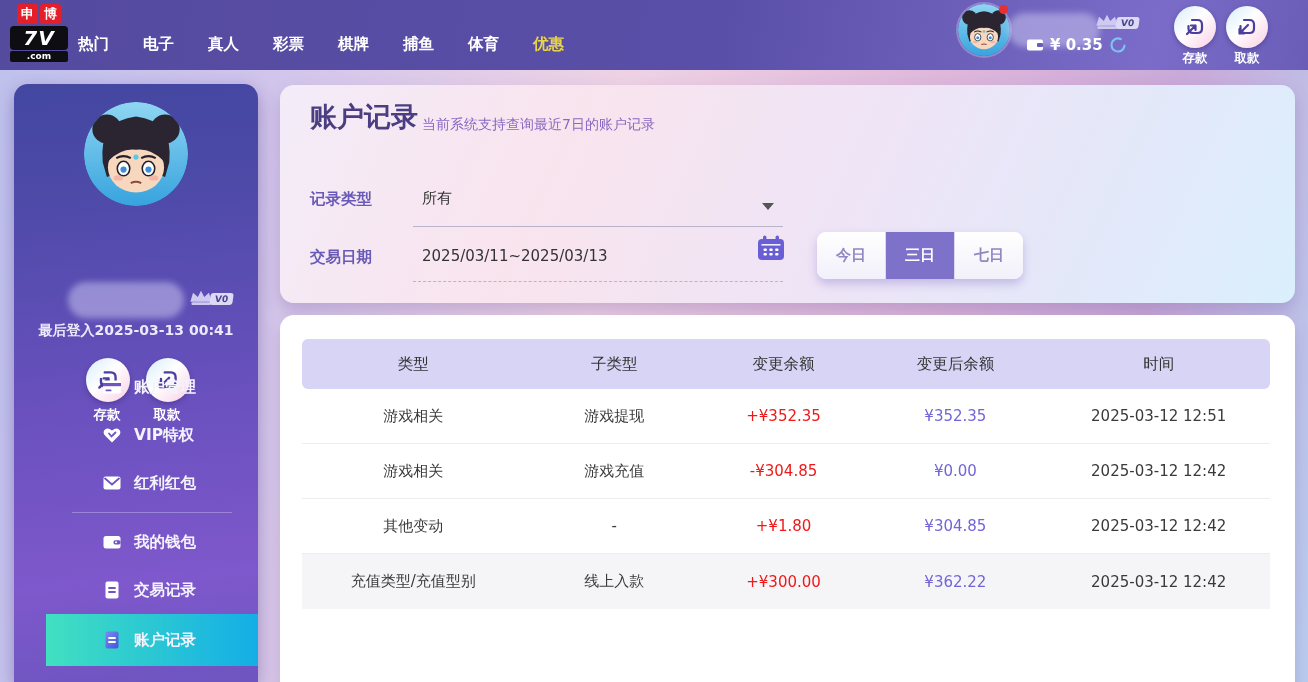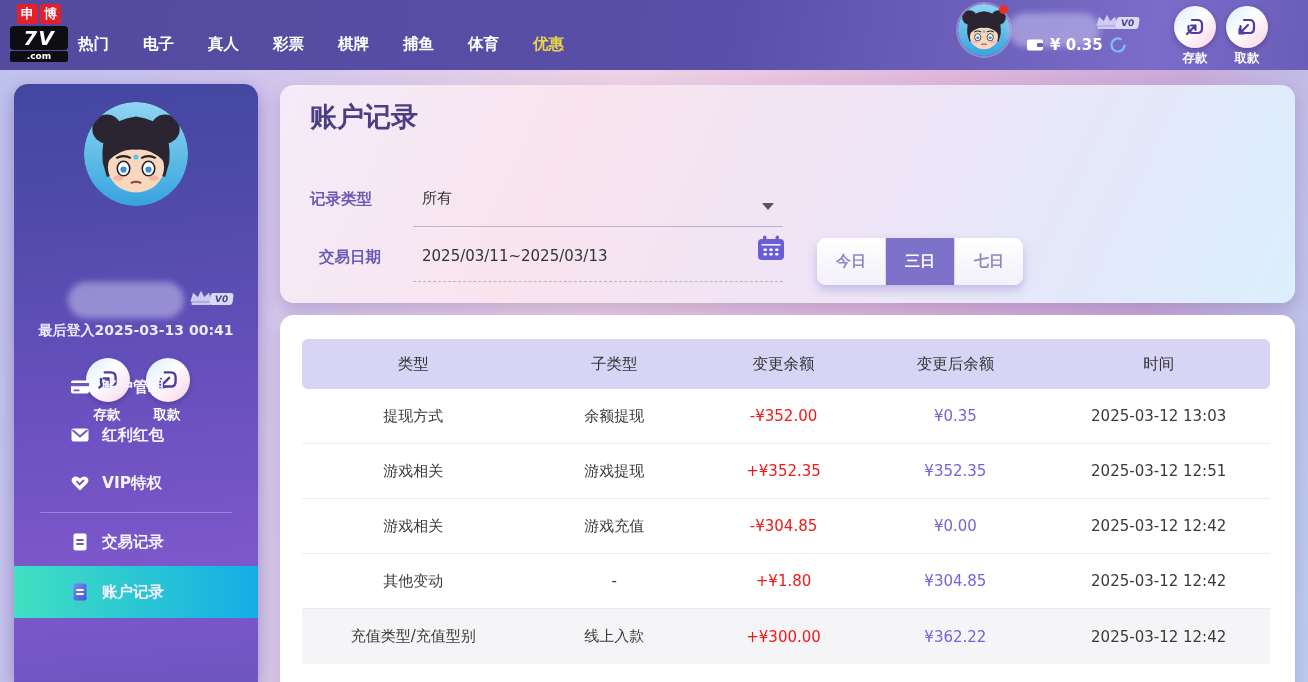--- a/index.html
+++ b/index.html
@@ -44,40 +44,40 @@
     box-shadow:0 6px 18px rgba(70,50,130,.4);}
   .sb-avatar{position:absolute;left:70px;top:18px;width:104px;height:104px;border-radius:50%;overflow:hidden;}
   .sb-blob{position:absolute;left:54px;top:198px;width:116px;height:36px;}
   .sb-vip{position:absolute;left:174px;top:204px;display:flex;align-items:flex-end;}
   .sb-login{position:absolute;left:0;top:238px;width:100%;text-align:center;
     color:#eceafc;font-size:14px;font-weight:bold;}
   .sb-txn-dep{left:72px;top:274px;}
   .sb-txn-wd{left:132px;top:274px;}
   .sb-txn-dep .txn-circle,.sb-txn-wd .txn-circle{width:44px;height:44px;}
   .sb-txn-dep .txn-label,.sb-txn-wd .txn-label{font-size:13.5px;margin-top:4px;}
-  .menu{position:absolute;left:0;top:279px;width:100%;}
+  .menu{position:absolute;left:0;top:279px;width:100%;padding-left:32px;}
   .menu-item{height:48px;display:flex;align-items:center;cursor:pointer;padding-left:56px;}
   .menu-item .mi-icon{width:20px;height:20px;margin-right:12px;flex:0 0 20px;}
   .menu-item .mi-label{color:#f4f2fc;font-size:15.5px;font-weight:bold;}
   .menu-divider{height:1px;background:rgba(255,255,255,.28);margin:5px 26px 5px 26px;}
   .menu-item.active{height:52px;background:linear-gradient(90deg,#41e0c1 0%,#14aee6 100%);}
   
   .filter-card{position:absolute;left:280px;top:85px;width:1015px;height:218px;border-radius:14px;
     background:linear-gradient(115deg,#f3ecf8 0%,#f9e4ee 28%,#efe4f6 55%,#e2e9fa 82%,#dbeffc 100%);
     box-shadow:0 8px 16px rgba(120,90,160,.3);}
   .page-title{position:absolute;left:30px;top:14px;font-size:27px;font-weight:bold;color:#4a3d82;}
   .page-subtitle{position:absolute;left:142px;top:31px;font-size:14px;color:#8a68c2;}
   .f-label{position:absolute;left:30px;font-size:15.5px;color:#6a5ab8;font-weight:bold;}
   .f-value{position:absolute;left:142px;font-size:15px;color:#333;}
   .f-line1{position:absolute;left:133px;top:141px;width:370px;border-bottom:1px solid #b9b4cc;}
   .f-line2{position:absolute;left:133px;top:196px;width:370px;border-bottom:1px dashed #b9b4c8;}
   .dd-arrow{position:absolute;left:482px;top:118px;width:0;height:0;cursor:pointer;
     border-left:6px solid transparent;border-right:6px solid transparent;border-top:7px solid #555;}
   .cal-icon{position:absolute;left:477px;top:150px;cursor:pointer;}
-  .range-group{position:absolute;left:537px;top:153px;width:206px;height:47px;border-radius:9px;
+  .range-group{position:absolute;left:537px;top:147px;width:206px;height:47px;border-radius:9px;
     display:flex;overflow:hidden;box-shadow:0 5px 10px rgba(140,120,200,.4);background:#fff;}
   .range-btn{flex:1;display:flex;align-items:center;justify-content:center;cursor:pointer;
     font-size:15px;font-weight:bold;color:#9087c2;
     background:linear-gradient(180deg,#ffffff 0%,#f2f0fa 100%);border-left:1px solid #dcd8ee;}
   .range-btn:first-child{border-left:none;}
   .range-btn.active{background:#7e71ca;color:#fff;}
   
   .table-card{position:absolute;left:280px;top:315px;width:1015px;height:390px;border-radius:14px;
     background:#ffffff;box-shadow:0 8px 16px rgba(120,90,160,.25);}
   .table{position:absolute;left:22px;top:24px;width:968px;}
@@ -238,59 +238,68 @@
     <div class="menu-item">
       <svg class="mi-icon" viewBox="0 0 20 20">
         <rect x="1" y="3.5" width="18" height="13" rx="2" fill="#fff"></rect>
         <rect x="1" y="6" width="18" height="3.2" fill="#6f54c2"></rect>
         <rect x="3.5" y="12.5" width="6" height="1.8" rx="0.9" fill="#6f54c2"></rect>
       </svg>
       <span class="mi-label">账户管理</span>
     </div>
     <div class="menu-item">
       <svg class="mi-icon" viewBox="0 0 20 20">
+        <path d="M10 17.5 L3 10.5 Q0.2 7 3 4.4 Q6 1.9 10 5.6 Q14 1.9 17 4.4 Q19.8 7 17 10.5 Z" fill="#fff"></path>
+        <path d="M7 8.5 L9.5 11.5 L13.5 7.5" fill="none" stroke="#6f54c2" stroke-width="1.8" stroke-linecap="round"></path>
+      </svg>
+      <span class="mi-label">VIP特权</span>
+    </div>
+    <div class="menu-item">
+      <svg class="mi-icon" viewBox="0 0 20 20">
         <rect x="1.5" y="3.5" width="17" height="13" rx="2" fill="#fff"></rect>
         <path d="M2.5 5 L10 11.5 L17.5 5" fill="none" stroke="#6f54c2" stroke-width="1.8"></path>
       </svg>
       <span class="mi-label">红利红包</span>
     </div>
-    <div class="menu-item">
-      <svg class="mi-icon" viewBox="0 0 20 20">
-        <path d="M10 17.5 L3 10.5 Q0.2 7 3 4.4 Q6 1.9 10 5.6 Q14 1.9 17 4.4 Q19.8 7 17 10.5 Z" fill="#fff"></path>
-        <path d="M7 8.5 L9.5 11.5 L13.5 7.5" fill="none" stroke="#6f54c2" stroke-width="1.8" stroke-linecap="round"></path>
-      </svg>
-      <span class="mi-label">VIP特权</span>
-    </div>
     <div class="menu-divider"></div>
+    <div class="menu-item">
+      <svg class="mi-icon" viewBox="0 0 20 20">
+        <rect x="1.5" y="4" width="17" height="12.5" rx="2.5" fill="#fff"></rect>
+        <rect x="11.5" y="8.2" width="7" height="4.2" rx="1.6" fill="#6f54c2"></rect>
+        <circle cx="14" cy="10.3" r="1" fill="#fff"></circle>
+      </svg>
+      <span class="mi-label">我的钱包</span>
+    </div>
     <div class="menu-item">
       <svg class="mi-icon" viewBox="0 0 20 20">
         <rect x="3.5" y="1.5" width="13" height="17" rx="2" fill="#fff"></rect>
         <path d="M7 8 H13 M7 12 H13" stroke="#6f54c2" stroke-width="1.8" stroke-linecap="round"></path>
       </svg>
       <span class="mi-label">交易记录</span>
     </div>
     <div class="menu-item active">
       <svg class="mi-icon" viewBox="0 0 20 20">
         <rect x="3.5" y="1.5" width="13" height="17" rx="2" fill="url(#doc-grad)"></rect>
         <path d="M7 8 H13 M7 12 H13" stroke="#fff" stroke-width="1.8" stroke-linecap="round"></path>
       </svg>
       <span class="mi-label">账户记录</span>
     </div>
   </div>
 </div>
 
 <div class="filter-card">
   <div class="page-title">账户记录</div>
+  <div class="page-subtitle">当前系统支持查询最近7日的账户记录</div>
 
   <div class="f-label" style="top:104px;text-align:right;">记录类型</div>
   <div class="f-value" style="top:104px;">所有</div>
   <div class="f-line1"></div>
   <div class="dd-arrow"></div>
 
-  <div class="f-label" style="top:162px;margin-left:9px;">交易日期</div>
+  <div class="f-label" style="top:162px;">交易日期</div>
   <div class="f-value" style="top:162px;">2025/03/11~2025/03/13</div>
   <div class="f-line2"></div>
   <svg class="cal-icon" width="28" height="27" viewBox="0 0 28 27">
     <rect x="1" y="4" width="26" height="21" rx="4" fill="#6a5ed6"></rect>
     <rect x="6" y="0.5" width="3.4" height="6.5" rx="1.7" fill="#6a5ed6"></rect>
     <rect x="18.6" y="0.5" width="3.4" height="6.5" rx="1.7" fill="#6a5ed6"></rect>
     <rect x="4.5" y="9" width="19" height="1.6" fill="#fff" opacity=".9"></rect>
     <g fill="#fff">
       <rect x="6.5" y="13.5" width="3.4" height="2.4" rx="1"></rect>
         <rect x="12.3" y="13.5" width="3.4" height="2.4" rx="1"></rect>
@@ -312,27 +321,20 @@
   <div class="table">
     <div class="t-head">
       <div class="cell c0">类型</div>
       <div class="cell c1">子类型</div>
       <div class="cell c2">变更余额</div>
       <div class="cell c3">变更后余额</div>
       <div class="cell c4">时间</div>
     </div>
 
     <div class="t-row">
-      <div class="cell c0">提现方式</div>
-      <div class="cell c1">余额提现</div>
-      <div class="cell c2 amt-neg">-¥352.00</div>
-      <div class="cell c3 amt-after">¥0.35</div>
-      <div class="cell c4">2025-03-12 13:03</div>
-    </div>
-    <div class="t-row">
       <div class="cell c0">游戏相关</div>
       <div class="cell c1">游戏提现</div>
       <div class="cell c2 amt-neg">+¥352.35</div>
       <div class="cell c3 amt-after">¥352.35</div>
       <div class="cell c4">2025-03-12 12:51</div>
     </div>
     <div class="t-row">
       <div class="cell c0">游戏相关</div>
       <div class="cell c1">游戏充值</div>
       <div class="cell c2 amt-neg">-¥304.85</div>

